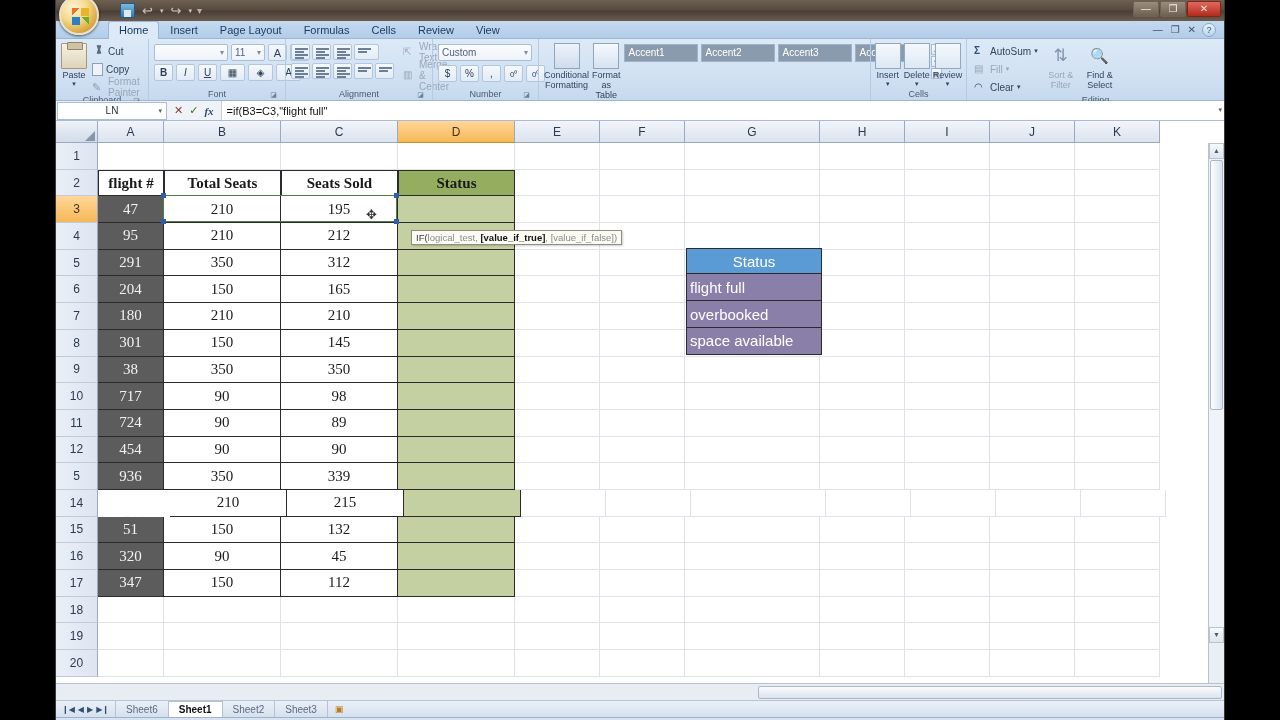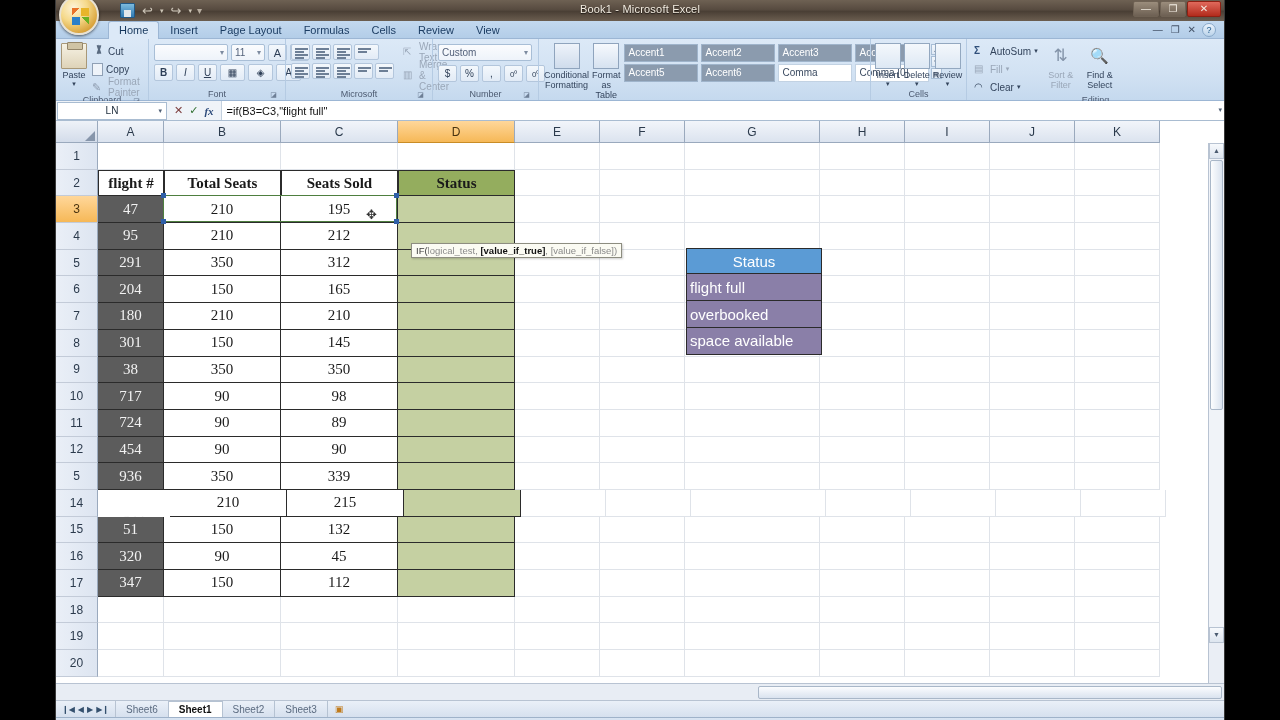--- a/index.html
+++ b/index.html
@@ -256,21 +256,20 @@
         <div class="orb-logo"></div>
       </div>
     <div class="qat">
       <div class="qat-ic ic-save"></div>
       <div class="qat-ic ic-undo">↩</div>
       <span class="qat-caret">▾</span>
       <div class="qat-ic ic-redo">↪</div>
       <span class="qat-caret">▾</span>
       <span class="qat-sep">▾</span>
     </div>
-    <div class="win-title">Book1 - Microsoft Excel</div>
     <div class="wctrls">
       <div class="wbtn">—</div>
       <div class="wbtn">❐</div>
       <div class="wbtn close">✕</div>
     </div>
   </div>
 
   <div class="tabsrow">
     <div class="rtabs" id="ribbon-tabs">
         <div class="rtab active">Home</div>
@@ -416,21 +415,21 @@
             <span>Wrap Text</span>
           </div>
           <div class="sm-row dis">
             <span class="sm-ico">▥</span>
             <span>Merge &amp; Center</span>
             <span style="font-size:7px">▾</span>
           </div>
         </div>
       </div>
       <div class="rgroup-label">
-        <span>Microsoft</span>
+        <span>Alignment</span>
         <span class="dlg">◪</span>
       </div>
     </div>
 
     <div class="rgroup" style="width:106px">
       <div class="rgroup-body">
         <div style="display:flex;flex-direction:column;gap:4px;padding-top:3px">
           <div class="inp" style="width:94px">
             <span>Custom</span>
             <span class="cv">▾</span>
@@ -460,26 +459,20 @@
           <div class="big-ico" style="background:linear-gradient(to bottom,#f6f9fd,#d6e2f0);border:1px solid #8fa4bd;"></div>
           <div class="big-lbl">Format as Table</div>
         </div>
         <div style="display:flex;align-items:flex-start;padding-top:3px">
           <div class="styles-grid" id="style-cells">
               <div class="styles-row">
                 <div class="style-box grey">Accent1</div>
                 <div class="style-box grey">Accent2</div>
                 <div class="style-box grey">Accent3</div>
                 <div class="style-box grey">Accent4</div>
-              </div>
-              <div class="styles-row">
-                <div class="style-box grey">Accent5</div>
-                <div class="style-box grey">Accent6</div>
-                <div class="style-box white">Comma</div>
-                <div class="style-box white">Comma [0]</div>
               </div>
             </div>
           <div class="sc-arrows">
             <div class="sc-ar">▲</div>
             <div class="sc-ar">▼</div>
             <div class="sc-ar">▤</div>
           </div>
         </div>
       </div>
       <div class="rgroup-label">
@@ -864,21 +857,21 @@
     </div>
 
     <div class="selbox" id="selbox" style="left: 107px; top: 74.4px; width: 234px; height: 26.7px;">
       <span class="h" style="left:-3px;top:-3px"></span>
       <span class="h" style="right:-3px;top:-3px"></span>
       <span class="h" style="left:-3px;bottom:-3px"></span>
       <span class="h" style="right:-3px;bottom:-3px"></span>
     </div>
 
 
-    <div class="tooltip" id="fn-tooltip" style="left: 355px; top: 122px;">
+    <div class="tooltip" id="fn-tooltip" style="left: 355px; top: 109px;">
       <span>IF(</span><span class="dimm">logical_test, </span><b>[value_if_true]</b><span class="dimm">, [value_if_false])</span>
     </div>
 
     <div class="legend" id="legend" style="left: 630px; top: 126.8px;">
         <div class="lg-row lg-hdr">Status</div>
         <div class="lg-row">flight full</div>
         <div class="lg-row">overbooked</div>
         <div class="lg-row">space available</div>
       </div>
 

